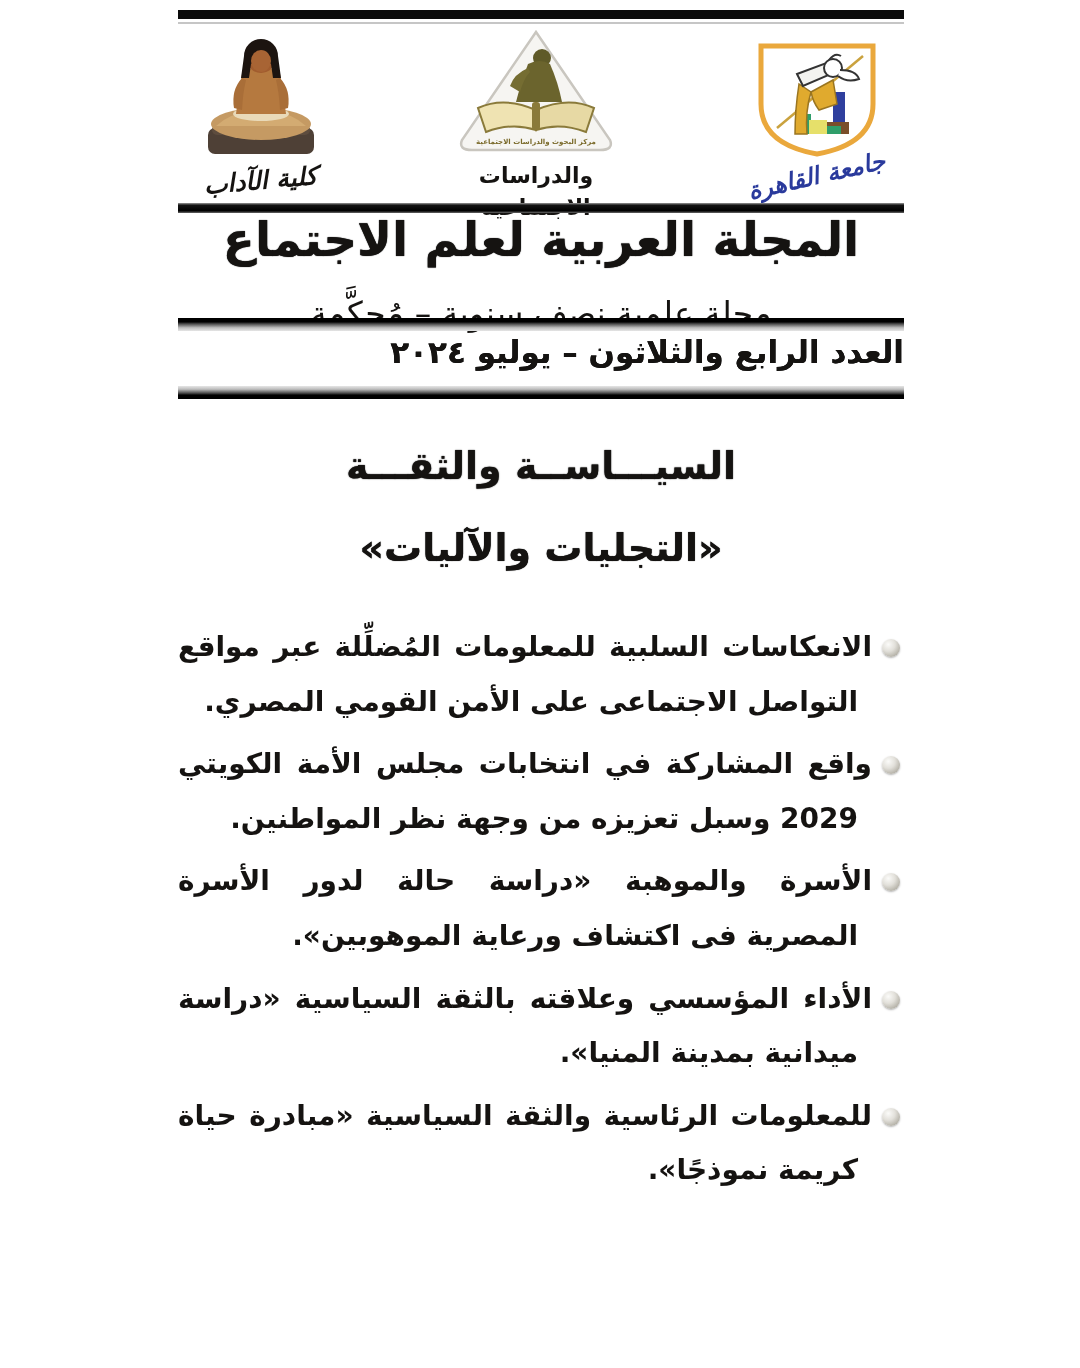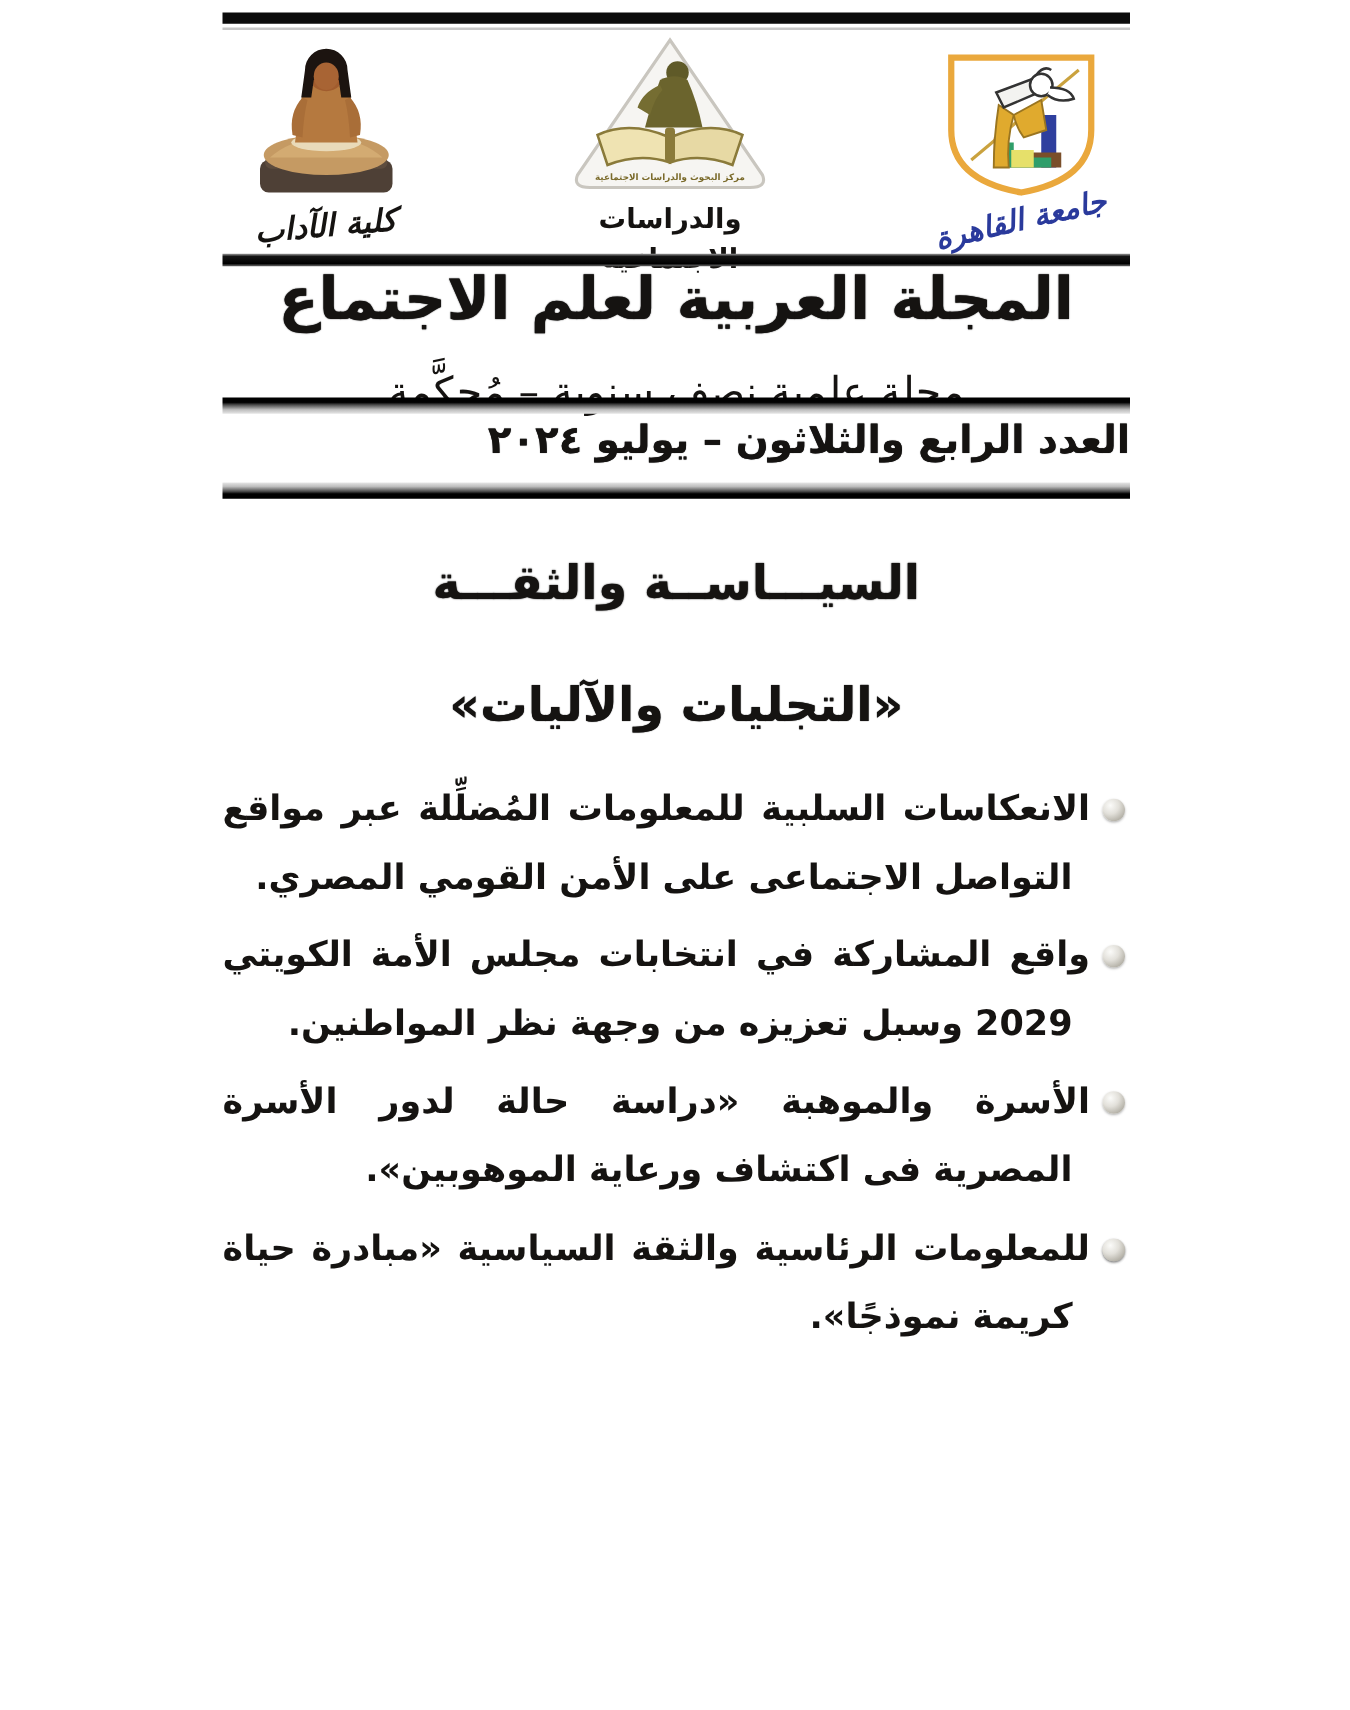--- a/index.html
+++ b/index.html
@@ -39,21 +39,21 @@
   .rtl { direction:rtl; }
   .journal-title { top:212px; text-align:center; font-size:47px; font-weight:bold;
     text-shadow:0 0 1px #000; }
   .journal-subtitle { top:281px; text-align:center; font-size:33px; font-weight:normal;margin-top:13px; }
   .issue-line { top:334px; text-align:right; font-size:31px; font-weight:bold;
     text-shadow:0 0 .6px #000; }
 
   
   .feature-title { top:444px; text-align:center; font-size:38px; font-weight:bold;
     text-shadow:0 0 1.2px #000; }
-  .feature-subtitle { top:542px; text-align:center; font-size:38px; font-weight:bold;
+  .feature-subtitle { top:526px; text-align:center; font-size:38px; font-weight:bold;
     text-shadow:0 0 .8px #000; }
 
   
   .articles { top:620px; direction:rtl; list-style:none; }
   .articles li {
     position:relative; font-size:28px; font-weight:bold; line-height:1.95;
     padding-right:46px; text-indent:-14px; margin-bottom:8px;
     text-align:justify; text-align-last:right;
   }
   .pearl {
@@ -142,18 +142,19 @@
   <li>
     <span class="pearl"></span>
     <span>واقع المشاركة في انتخابات مجلس الأمة الكويتي 2029 وسبل تعزيزه من وجهة نظر المواطنين.</span>
   </li>
   <li>
     <span class="pearl"></span>
     <span>الأسرة والموهبة «دراسة حالة لدور الأسرة المصرية فى اكتشاف ورعاية الموهوبين».</span>
   </li>
   <li>
     <span class="pearl"></span>
+    <span>الأداء المؤسسي وعلاقته بالثقة السياسية «دراسة ميدانية بمدينة المنيا».</span>
   </li>
   <li>
     <span class="pearl"></span>
     <span>للمعلومات الرئاسية والثقة السياسية «مبادرة حياة كريمة نموذجًا».</span>
   </li>
 </ul>
 
 </body></html>

